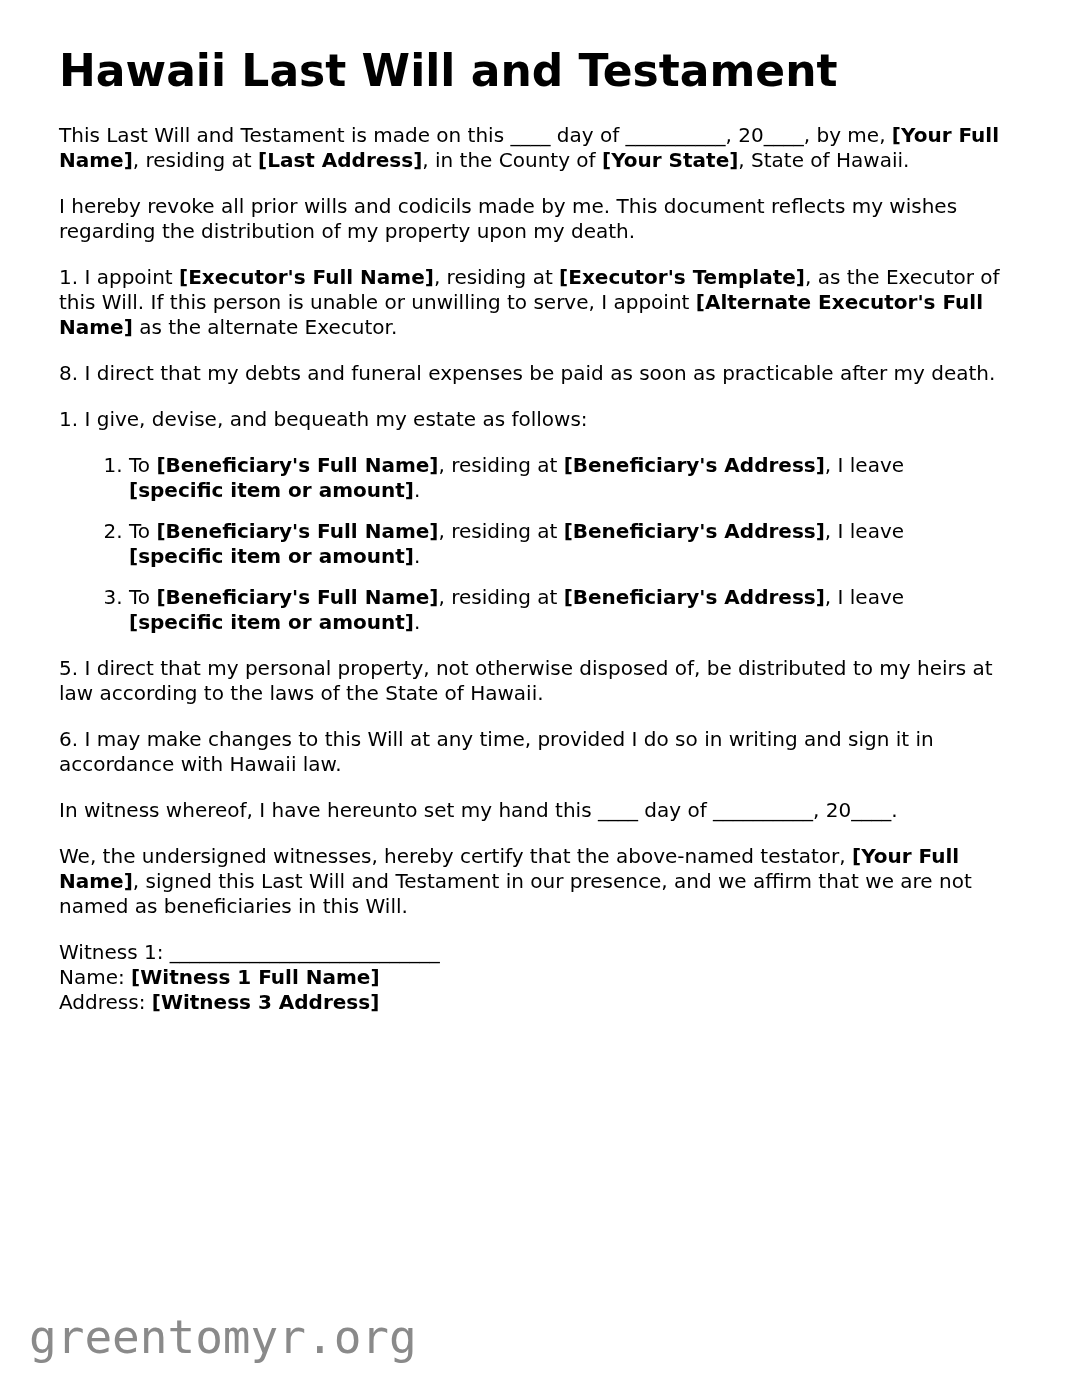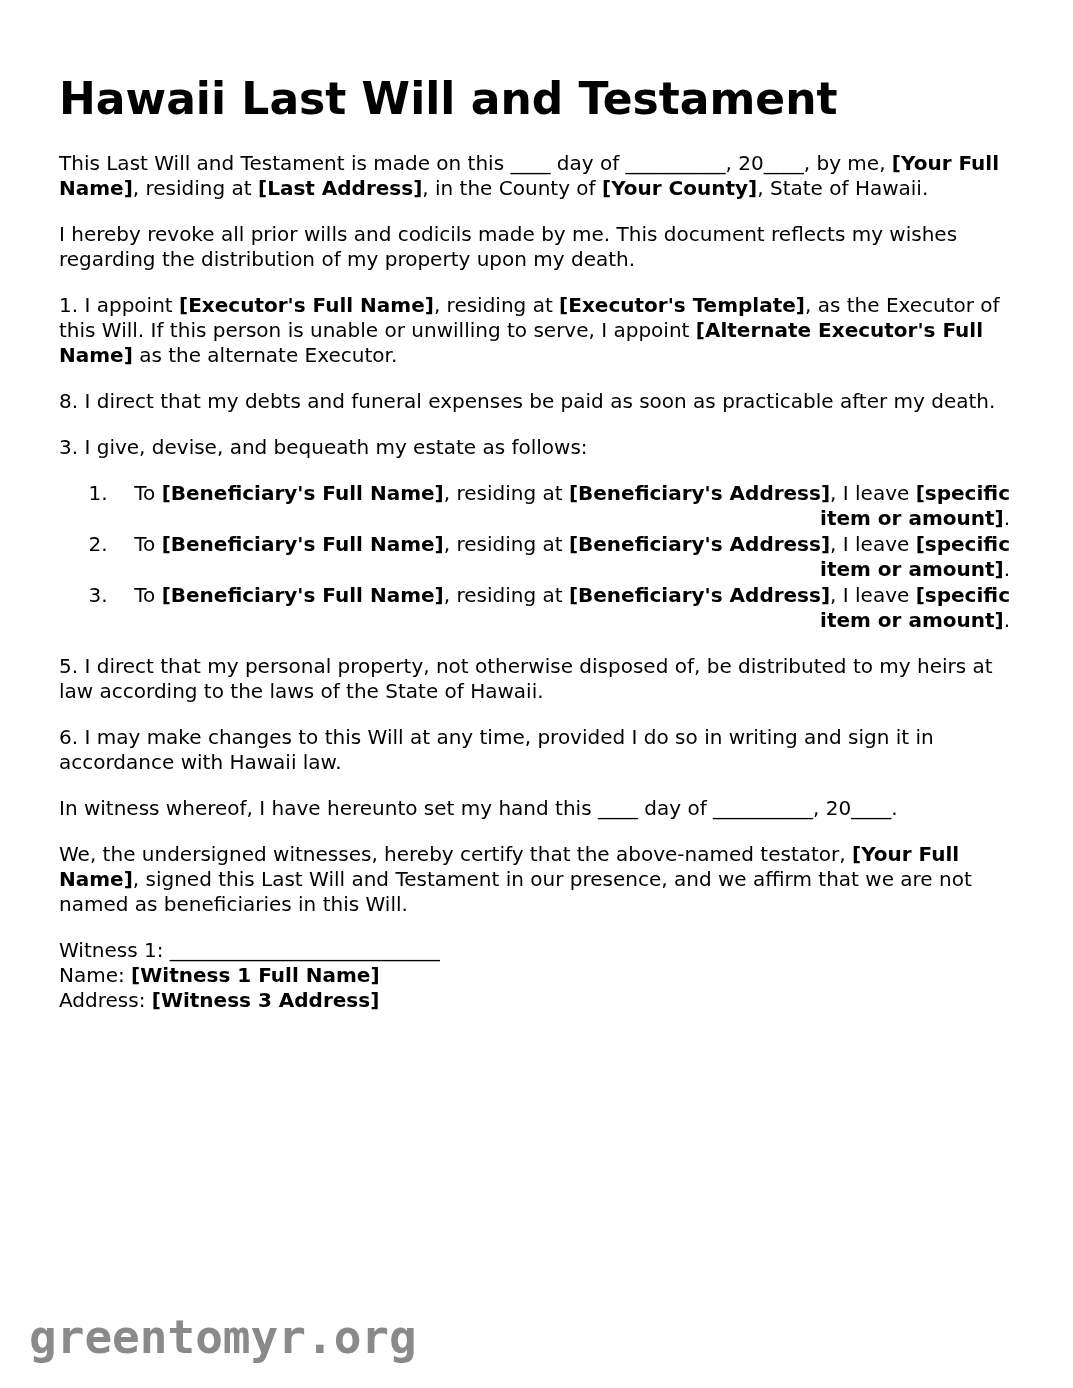--- a/index.html
+++ b/index.html
@@ -9,70 +9,70 @@
     background: #ffffff;
     color: #000000;
     font-family: "DejaVu Sans", "Liberation Sans", sans-serif;
     position: relative;
     overflow: hidden;
   }
   .page {
     box-sizing: border-box;
     width: 1073px;
     min-height: 1388px;
-    padding: 72px 62px 40px 59px;
+    padding: 44px 62px 40px 59px;
   }
   h1.doc-title {
     font-size: 44px;
     line-height: 53px;
     font-weight: bold;
     margin: 0 0 26px 0;
     letter-spacing: 0;
   }
   p.doc-par {
     font-size: 20px;
     line-height: 25px;
     margin: 21px 0;
   }
   ol.benef-list {
     font-size: 20px;
     line-height: 25px;
     margin: 21px 0;
     padding-left: 54px;
   }
-  ol.benef-list li { margin: 1px; padding: 0; text-align: right; }
+  ol.benef-list li { margin: 16px; padding: 0; }
   b { font-weight: bold; }
   .watermark {
     position: absolute;
     left: 29px;
     top: 1314px;
     font-family: "DejaVu Sans Mono", "Liberation Mono", monospace;
     font-size: 46px;
     line-height: 1;
     font-weight: normal;
     white-space: nowrap;
     pointer-events: none;
   }
 </style>
 </head>
 <body>
 
 <div class="page">
 
   <h1 class="doc-title"><span>Hawaii Last Will and Testament</span><br></h1>
 
-  <p class="doc-par">This Last Will and Testament is made on this ____ day of __________, 20____, by me, <b>[Your Full Name]</b>, residing at <b>[Last Address]</b>, in the County of <b>[Your County]</b>, State of Hawaii.</p>
+  <p class="doc-par">This Last Will and Testament is made on this ____ day of __________, 20____, by me, <b>[Your Full Name]</b>, residing at <b>[Last Address]</b>, in the County of <b>[Your State]</b>, State of Hawaii.</p>
 
   <p class="doc-par">I hereby revoke all prior wills and codicils made by me. This document reflects my wishes regarding the distribution of my property upon my death.</p>
 
   <p class="doc-par">1. I appoint <b>[Executor's Full Name]</b>, residing at <b>[Executor's Template]</b>, as the Executor of this Will. If this person is unable or unwilling to serve, I appoint <b>[Alternate Executor's Full Name]</b> as the alternate Executor.</p>
 
   <p class="doc-par">8. I direct that my debts and funeral expenses be paid as soon as practicable after my death.</p>
 
-  <p class="doc-par">3. I give, devise, and bequeath my estate as follows:</p>
+  <p class="doc-par">1. I give, devise, and bequeath my estate as follows:</p>
 
   <ol class="benef-list">
     <li>To <b>[Beneficiary's Full Name]</b>, residing at <b>[Beneficiary's Address]</b>, I leave <b>[specific item or amount]</b>.</li>
     <li>To <b>[Beneficiary's Full Name]</b>, residing at <b>[Beneficiary's Address]</b>, I leave <b>[specific item or amount]</b>.</li>
     <li>To <b>[Beneficiary's Full Name]</b>, residing at <b>[Beneficiary's Address]</b>, I leave <b>[specific item or amount]</b>.</li>
   </ol>
 
 
   <p class="doc-par">5. I direct that my personal property, not otherwise disposed of, be distributed to my heirs at law according to the laws of the State of Hawaii.</p>
 
@@ -81,13 +81,13 @@
   <p class="doc-par">In witness whereof, I have hereunto set my hand this ____ day of __________, 20____.</p>
 
 
   <p class="doc-par">We, the undersigned witnesses, hereby certify that the above-named testator, <b>[Your Full Name]</b>, signed this Last Will and Testament in our presence, and we affirm that we are not named as beneficiaries in this Will.</p>
 
   <p class="doc-par">Witness 1: ___________________________<br>Name: <b>[Witness 1 Full Name]</b><br>Address: <b>[Witness 3 Address]</b></p>
 
 
 </div>
 
-<div class="watermark" style="color: rgb(138, 138, 138); font-weight: bold;">greentomyr.org</div>
+<div class="watermark" style="color: rgb(138, 138, 138);">greentomyr.org</div>
 
 </body></html>

